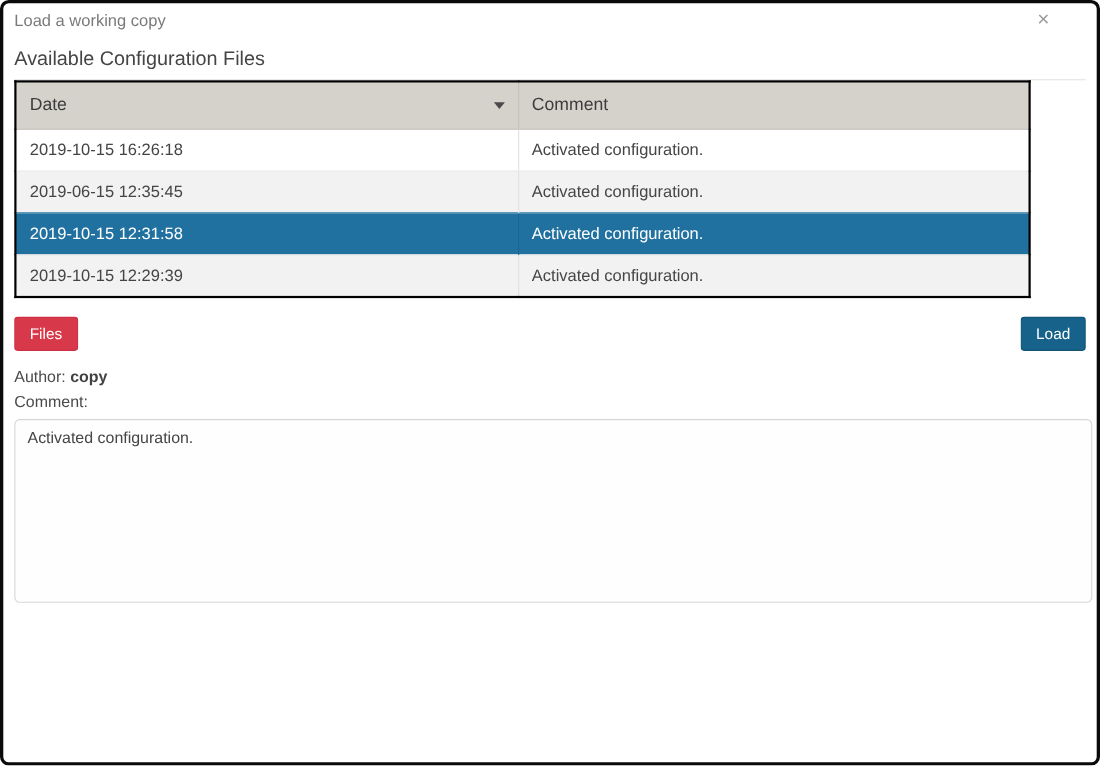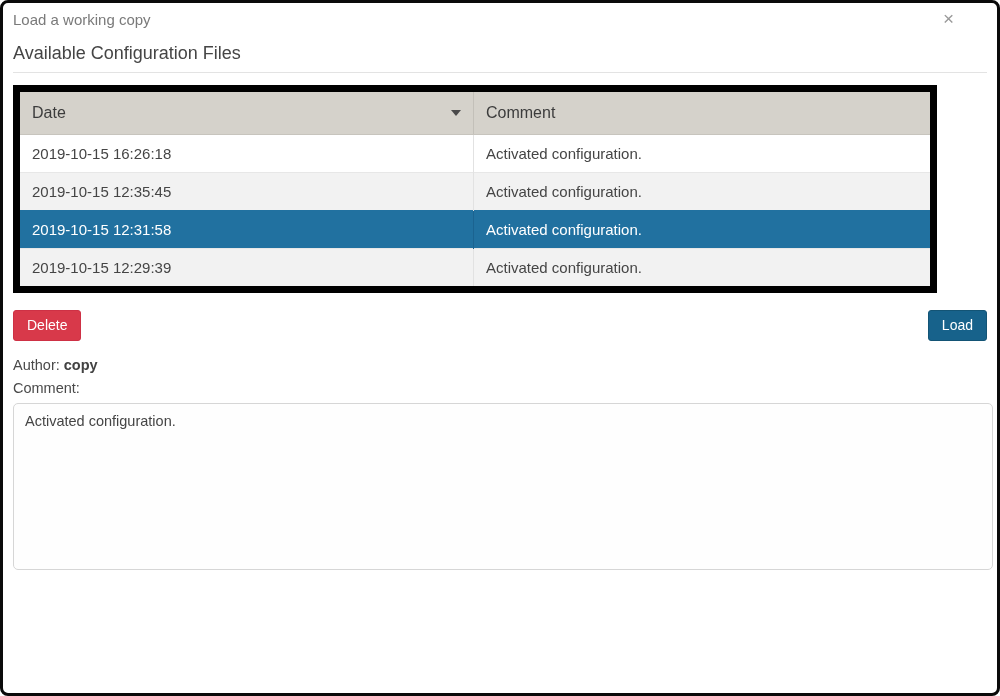--- a/index.html
+++ b/index.html
@@ -43,23 +43,23 @@
     font-weight: 400;
     color: #454545;
     padding-bottom: 8px;
     border-bottom: 1px solid #e3e3e3;
   }
   .heading-files { margin-top: 13px; }
   .heading-comment { margin-top: 26px; }
   
   .config-table {
     width: 924px;
-    margin: 12px 10px 0 10px;
+    margin: 0 10px 0 10px;
     border-collapse: collapse;
-    border: 7px solid #000000;
+    border: 2px solid #000000;
     font-size: 15px;
   }
   .config-table thead th {
     background: #d5d2cb;
     color: #3c3c3c;
     font-weight: 400;
     font-size: 16px;
     text-align: left;
     padding: 12px 12px;
     border-bottom: 1px solid #c7c4bd;
@@ -154,36 +154,36 @@
           <span>Comment</span>
         </th>
       </tr>
     </thead>
     <tbody>
         <tr>
       <td class="cell-date">2019-10-15 16:26:18</td>
       <td class="cell-comment">Activated configuration.</td>
     </tr>
         <tr>
-      <td class="cell-date">2019-10-15 12:35:45</td>
+      <td class="cell-date">2019-06-15 12:35:45</td>
       <td class="cell-comment">Activated configuration.</td>
     </tr>
         <tr class="selected">
       <td class="cell-date">2019-10-15 12:31:58</td>
       <td class="cell-comment">Activated configuration.</td>
     </tr>
         <tr>
       <td class="cell-date">2019-10-15 12:29:39</td>
       <td class="cell-comment">Activated configuration.</td>
     </tr>
       </tbody>
   </table>
 
   <div class="button-row">
-    <button class="btn btn-delete">Delete</button>
+    <button class="btn btn-delete">Files</button>
     <button class="btn btn-load">Load</button>
   </div>
 
 
   <div class="info-block">
     <div class="info-line">
       <span>Author:</span>
       <b>copy</b>
     </div>
     <div class="info-line">Comment:</div>

